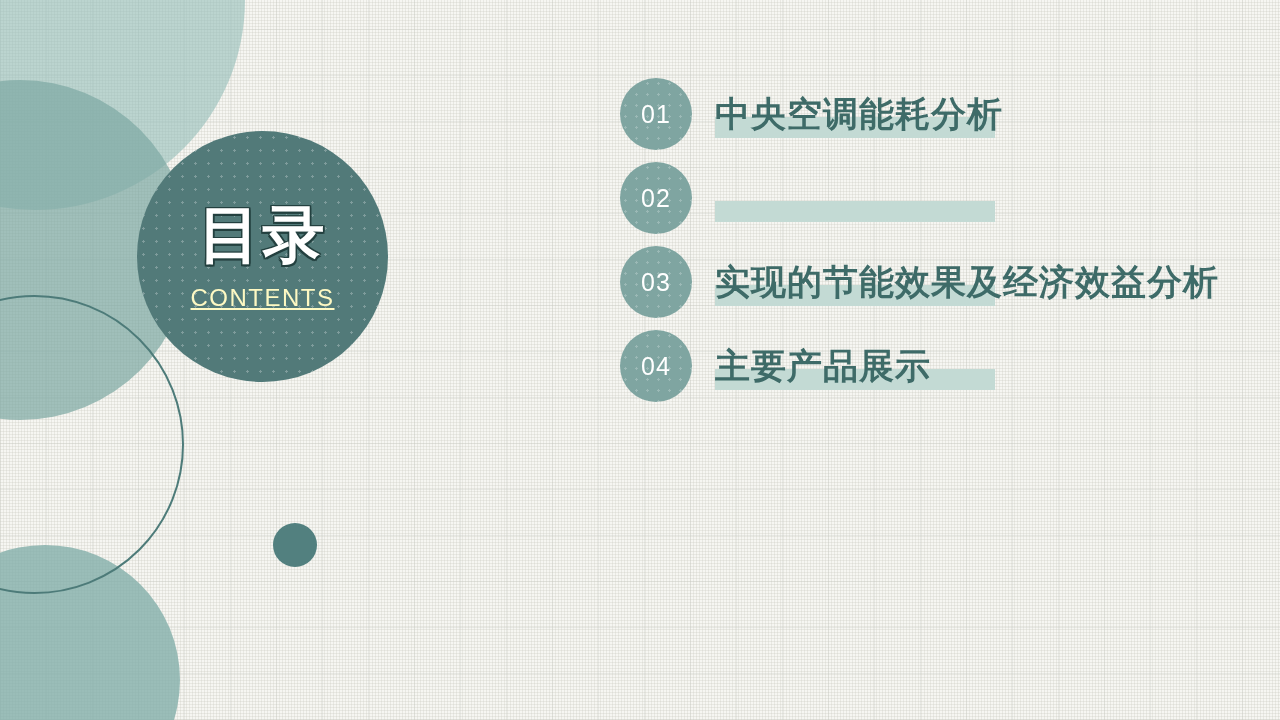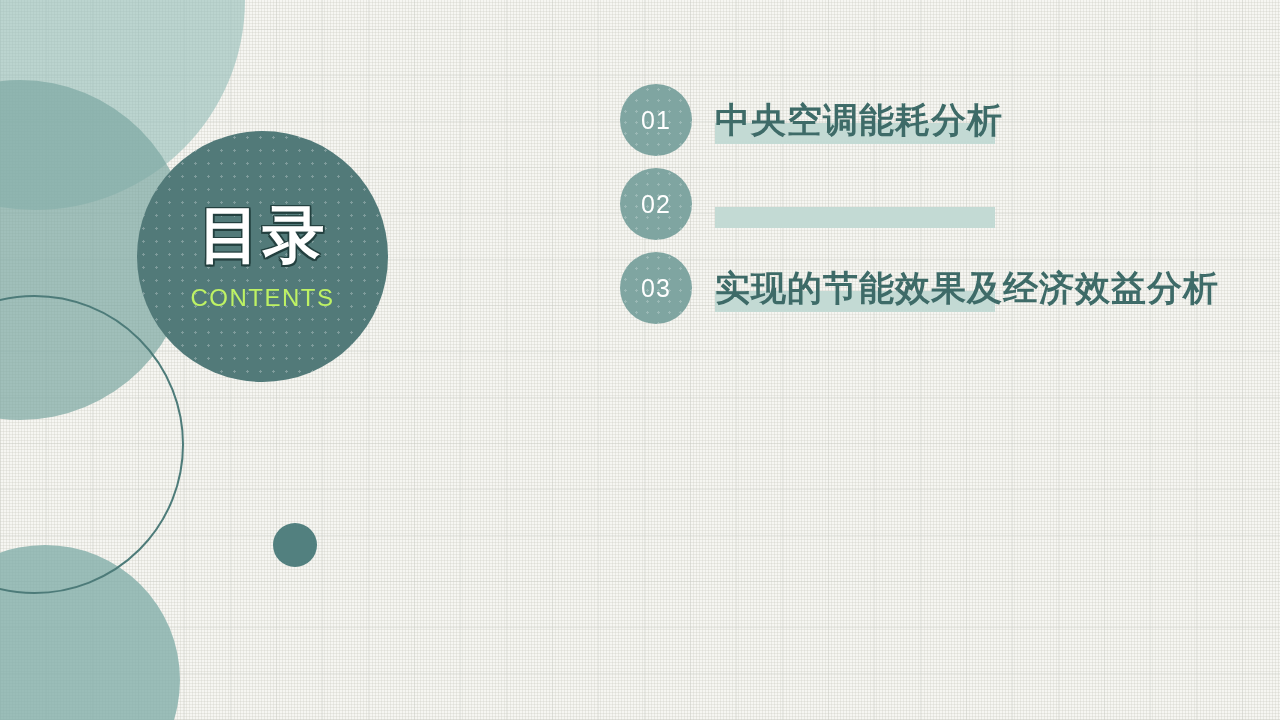--- a/index.html
+++ b/index.html
@@ -103,36 +103,36 @@
     text-shadow:
       -1.5px -1.5px 0 #23403f,  1.5px -1.5px 0 #23403f,
       -1.5px  1.5px 0 #23403f,  1.5px  1.5px 0 #23403f,
        0px   -1.5px 0 #23403f,  0px    1.5px 0 #23403f,
       -1.5px  0px   0 #23403f,  1.5px  0px   0 #23403f;
   }
   #contents-title-en {
     position: relative;
     margin-top: 20px;
     font-size: 24px;
-    color: #bef264;
+    color: #fef9c3;
     letter-spacing: 1.5px;
     line-height: 1;
+    text-decoration: underline;
   }
   
   #agenda-list {
     position: absolute;
     left: 620px;
     top: 78px;
     width: 640px;
   }
   .agenda-item {
     position: relative;
     height: 84px;
     display: flex;
-    align-items: center;
   }
   .agenda-badge {
     flex: 0 0 auto;
     width: 72px;
     height: 72px;
     border-radius: 50%;
     background: #7fa5a1;
     color: #ffffff;
     display: flex;
     align-items: center;
@@ -222,16 +222,26 @@
       <div class="agenda-badge-wrap">
         <div class="agenda-badge">03</div>
         <div class="agenda-badge-dots"></div>
       </div>
       <div class="agenda-text-wrap">
         <div class="agenda-highlight"></div>
         <div class="agenda-label">实现的节能效果及经济效益分析</div>
       </div>
     </div>
 
+    <div class="agenda-item">
+      <div class="agenda-badge-wrap">
+        <div class="agenda-badge">04</div>
+        <div class="agenda-badge-dots"></div>
+      </div>
+      <div class="agenda-text-wrap">
+        <div class="agenda-highlight"></div>
+        <div class="agenda-label">主要产品展示</div>
+      </div>
+    </div>
 
 
   </div>
 </div>
 
 </body></html>

